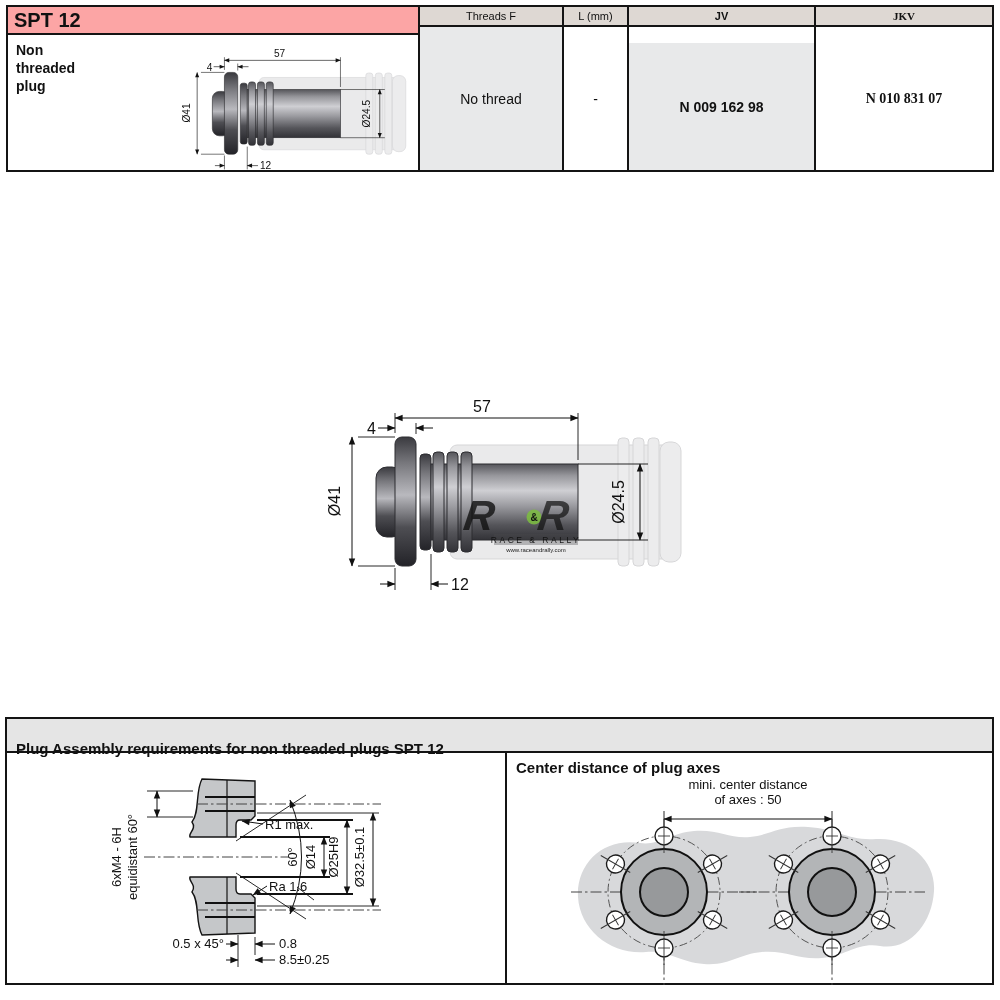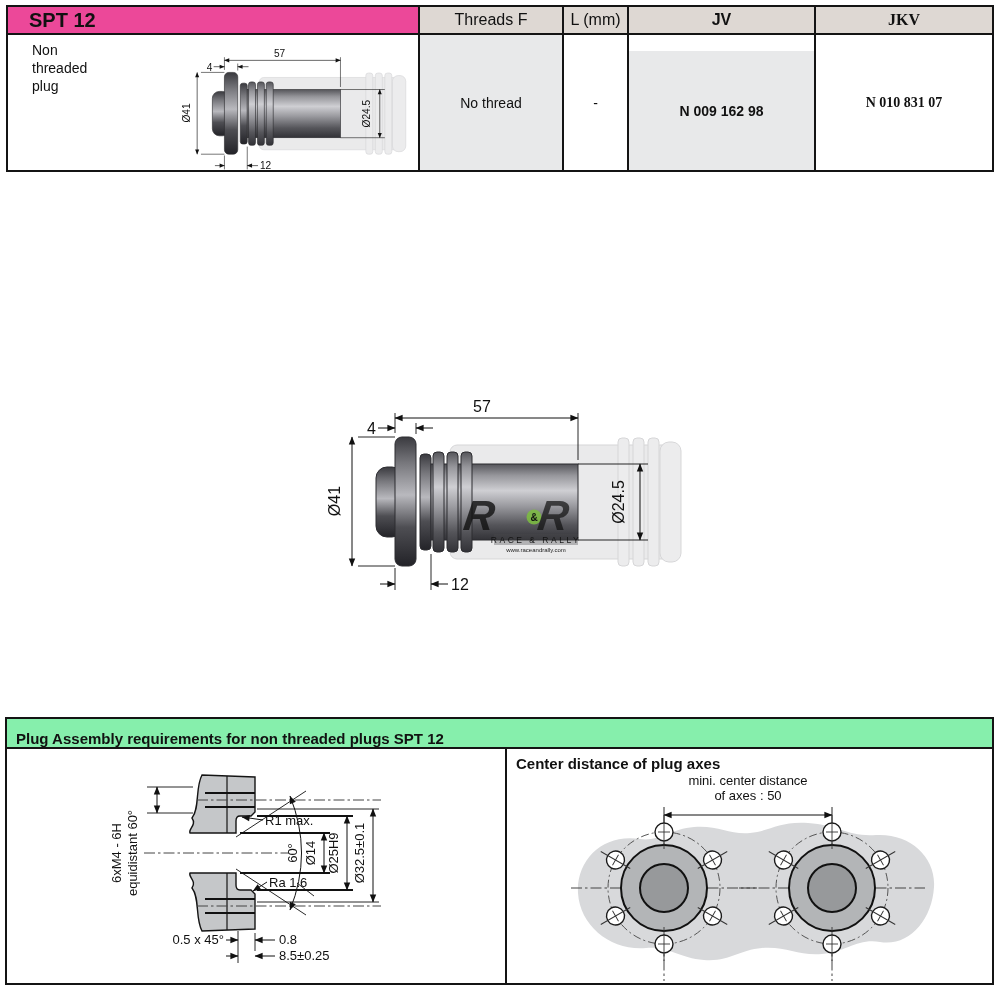--- a/index.html
+++ b/index.html
@@ -4,43 +4,43 @@
 <style>
   html,body{margin:0;padding:0;background:#fff;}
   .page{position:relative;width:1000px;height:1000px;background:#fff;overflow:hidden;
         font-family:"Liberation Sans",sans-serif;color:#111;}
   *{box-sizing:border-box;}
 
   
   .spec-table{position:absolute;left:6px;top:5px;width:988px;height:167px;
               border:2px solid #141414;display:flex;background:#fff;}
   .left-cell{width:412px;border-right:2px solid #141414;position:relative;}
-  .left-header{height:28px;background:#ec4899;border-bottom:2px solid #141414;
-               font-weight:bold;font-size:20px;line-height:25px;padding:1px 21px;}
-  .type-label{position:absolute;left:8px;top:34px;width:84px;font-weight:normal;
-              font-size:14px;line-height:1.3;margin-left:16px;}
+  .left-header{height:28px;background:#fca5a5;border-bottom:2px solid #141414;
+               font-weight:bold;font-size:20px;line-height:25px;padding:1px 6px;}
+  .type-label{position:absolute;left:8px;top:34px;width:84px;font-weight:bold;
+              font-size:14px;line-height:1.3;}
   .plug-small{position:absolute;left:156px;top:28px;}
   .col{display:flex;flex-direction:column;border-right:2px solid #141414;}
   .col:last-child{border-right:none;font-family:Liberation Serif, serif;}
   .col-threads{width:144px;} .col-length{width:65px;} .col-jv{width:187px;gap:16px;} .col-jkv{flex:1;}
-  .col-header{height:28px;background:#ded8d3;border-bottom:2px solid #141414;
-              display:flex;align-items:center;justify-content:center;font-size:16px;}
+  .col-header{height:20px;background:#ded8d3;border-bottom:2px solid #141414;
+              display:flex;align-items:center;justify-content:center;font-size:11px;}
   .col-header.bold{font-weight:bold;}
   .col-body{flex:1;display:flex;align-items:center;justify-content:center;font-size:14px;}
   .col-body.bold{font-weight:bold;}
   .bg-gray{background:#e8e9ea;}
 
   
   .plug-large{position:absolute;left:300px;top:378px;}
 
   
   .assembly{position:absolute;left:5px;top:717px;width:989px;height:268px;
             border:2px solid #141414;display:flex;flex-direction:column;background:#fff;}
-  .assembly-title{height:30px;background:#86efac;border-bottom:2px solid #141414;
-                  font-weight:bold;font-size:15px;line-height:27px;padding:6px 9px;}
+  .assembly-title{height:30px;background:#e5e5e5;border-bottom:2px solid #141414;
+                  font-weight:bold;font-size:15px;line-height:27px;padding:16px 9px;}
   .assembly-panels{flex:1;display:flex;}
   .panel-left{width:500px;border-right:2px solid #141414;position:relative;}
   .panel-right{flex:1;position:relative;}
   .panel-right-title{position:absolute;left:9px;top:6px;font-weight:bold;font-size:15px;}
   .section-svg{position:absolute;left:52px;top:14px;}
   .centers-svg{position:absolute;left:0px;top:22px;}
 
   
   svg text{fill:#111;font-family:"Liberation Sans",sans-serif;}
   .dim{stroke:#111;stroke-width:1;fill:none;}

